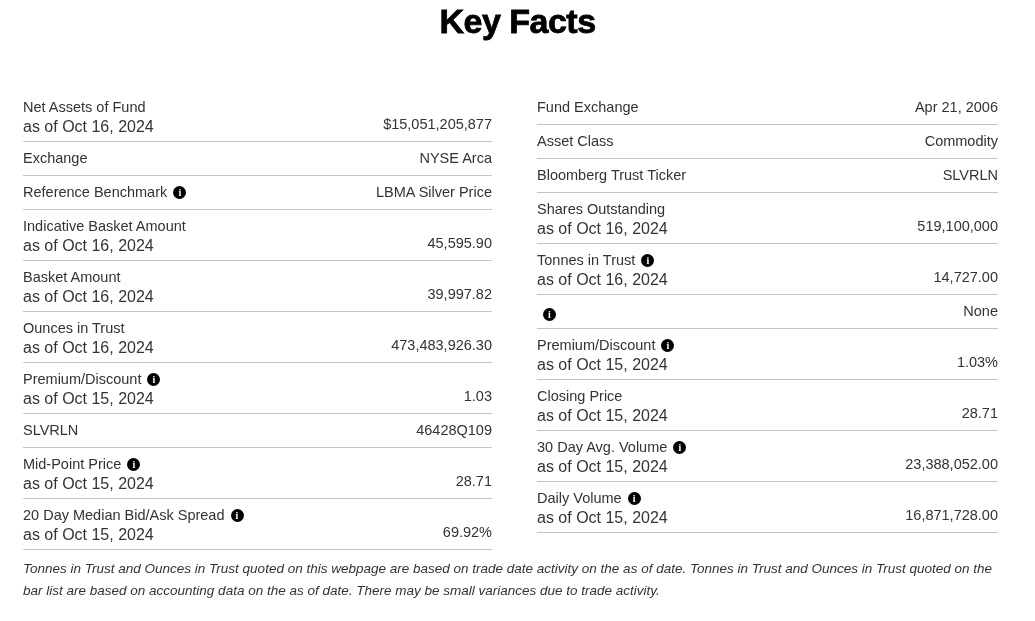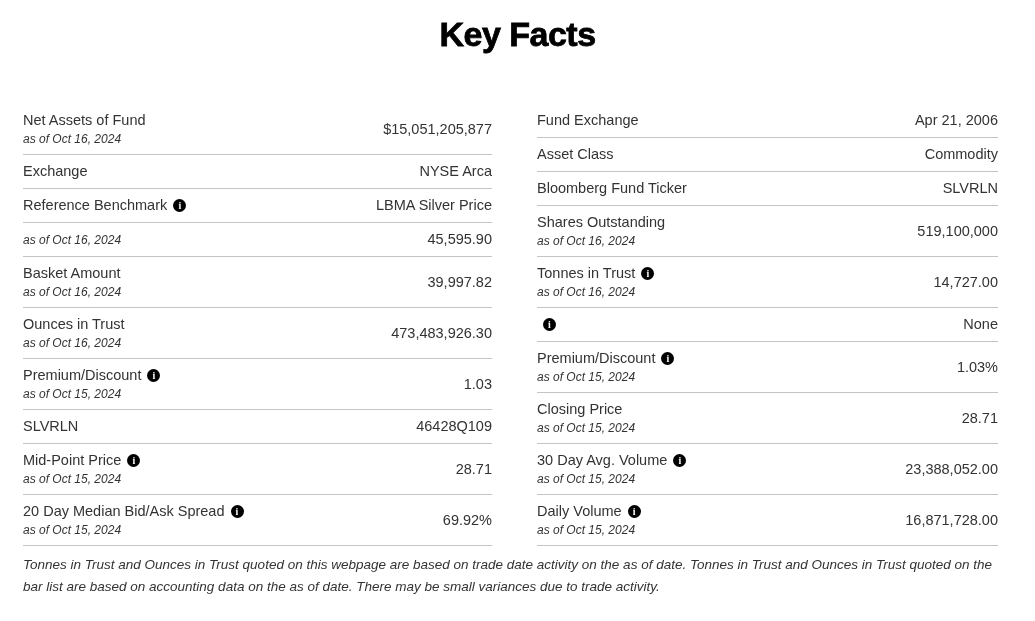--- a/index.html
+++ b/index.html
@@ -9,21 +9,21 @@
     --info-bg:#000000;
     --info-fg:#ffffff;
   }
   *{box-sizing:border-box;margin:0;padding:0;}
   html,body{width:1035px;height:621px;overflow:hidden;}
   body{
     background:#ffffff;
     font-family:"Liberation Sans", sans-serif;
     color:var(--text);
   }
-  .page-header{padding-top:13px;}
+  .page-header{}
   .page-title{
     text-align:center;
     font-size:34px;
     line-height:42px;
     font-weight:800;
     color:var(--title);
     letter-spacing:-0.5px;
     -webkit-text-stroke:0.8px var(--title);
   }
   .facts-main{
@@ -31,21 +31,21 @@
     margin-top:49px;
     padding:0 37px 0 23px;
     gap:45px;
   }
   .facts-col{display:flex;flex-direction:column;}
   .facts-col.left{width:469px;}
   .facts-col.right{width:461px;}
   .fact-row{
     display:flex;
     justify-content:space-between;
-    align-items:center;
+    align-items:flex-end;
     border-bottom:1px solid var(--border);
     padding:6px 0 7px;
     gap:20px;
   }
   .fact-head{display:flex;flex-direction:column;}
   .fact-labelline{display:flex;align-items:center;}
   .fact-label{
     font-size:14.5px;
     line-height:20px;
     color:var(--text);
@@ -59,25 +59,24 @@
     border-radius:50%;
     font-size:10px;
     line-height:13px;
     font-weight:bold;
     text-align:center;
     font-family:"Liberation Serif", serif;
     cursor:pointer;
     flex:0 0 auto;
   }
   .fact-asof{
-    font-size:12px;
+    font-size:16px;
     line-height:15px;
     margin-top:2px;
     color:var(--text);
-    font-style:italic;
   }
   .fact-value{
     font-size:14.5px;
     line-height:20px;
     white-space:nowrap;
     text-align:right;
     color:var(--text);
     padding-left:12px;
     margin-left:36px;
   }
@@ -123,20 +122,24 @@
       <div class="fact-labelline">
         <span class="fact-label">Reference Benchmark</span>
         <span class="info-icon">i</span>
       </div>
 
     </div>
     <span class="fact-value">LBMA Silver Price</span>
   </div>
       <div class="fact-row">
     <div class="fact-head">
+      <div class="fact-labelline">
+        <span class="fact-label">Indicative Basket Amount</span>
+
+      </div>
       <span class="fact-asof">as of Oct 16, 2024</span>
     </div>
     <span class="fact-value">45,595.90</span>
   </div>
       <div class="fact-row">
     <div class="fact-head">
       <div class="fact-labelline">
         <span class="fact-label">Basket Amount</span>
 
       </div>
@@ -212,21 +215,21 @@
         <span class="fact-label">Asset Class</span>
 
       </div>
 
     </div>
     <span class="fact-value">Commodity</span>
   </div>
       <div class="fact-row">
     <div class="fact-head">
       <div class="fact-labelline">
-        <span class="fact-label">Bloomberg Fund Ticker</span>
+        <span class="fact-label">Bloomberg Trust Ticker</span>
 
       </div>
 
     </div>
     <span class="fact-value">SLVRLN</span>
   </div>
       <div class="fact-row">
     <div class="fact-head">
       <div class="fact-labelline">
         <span class="fact-label">Shares Outstanding</span>

